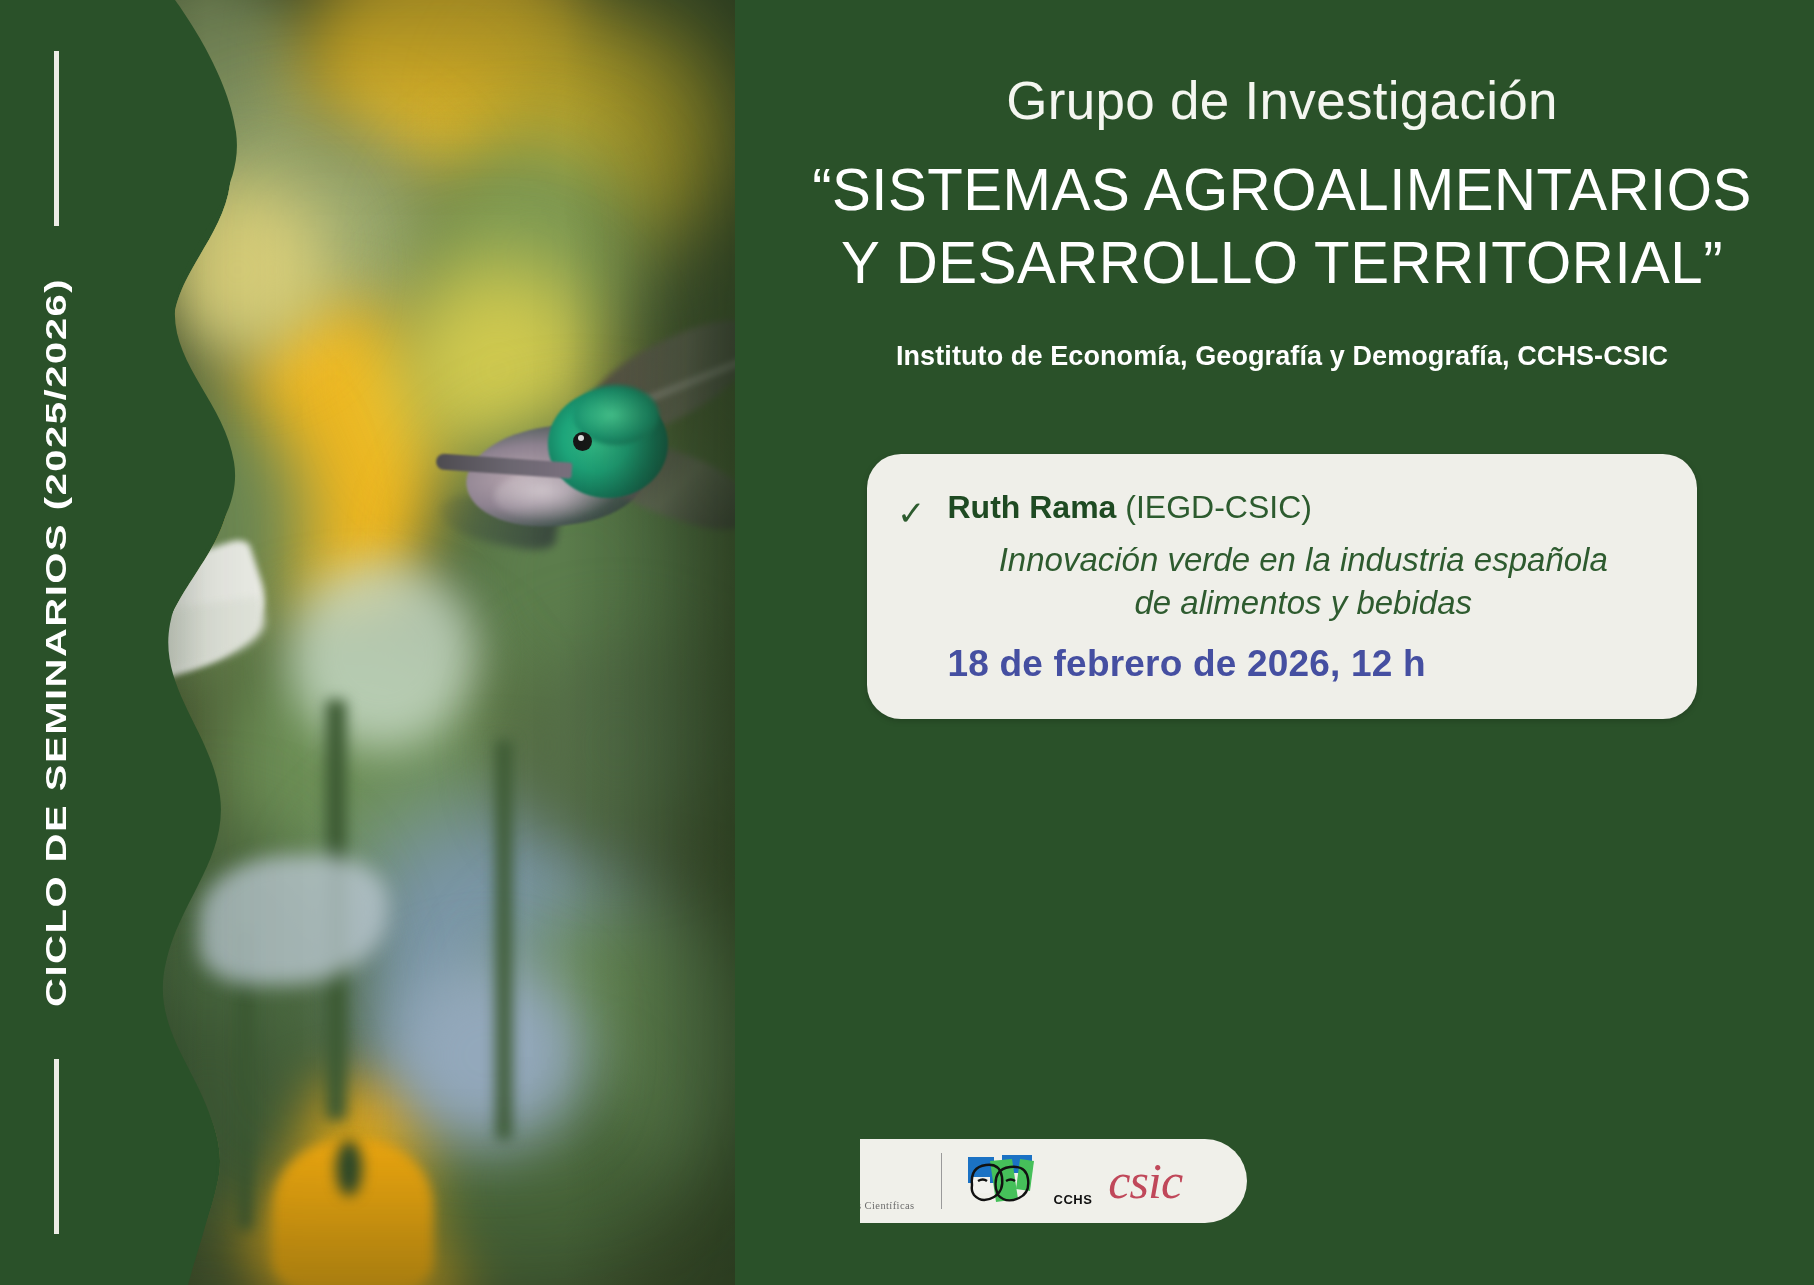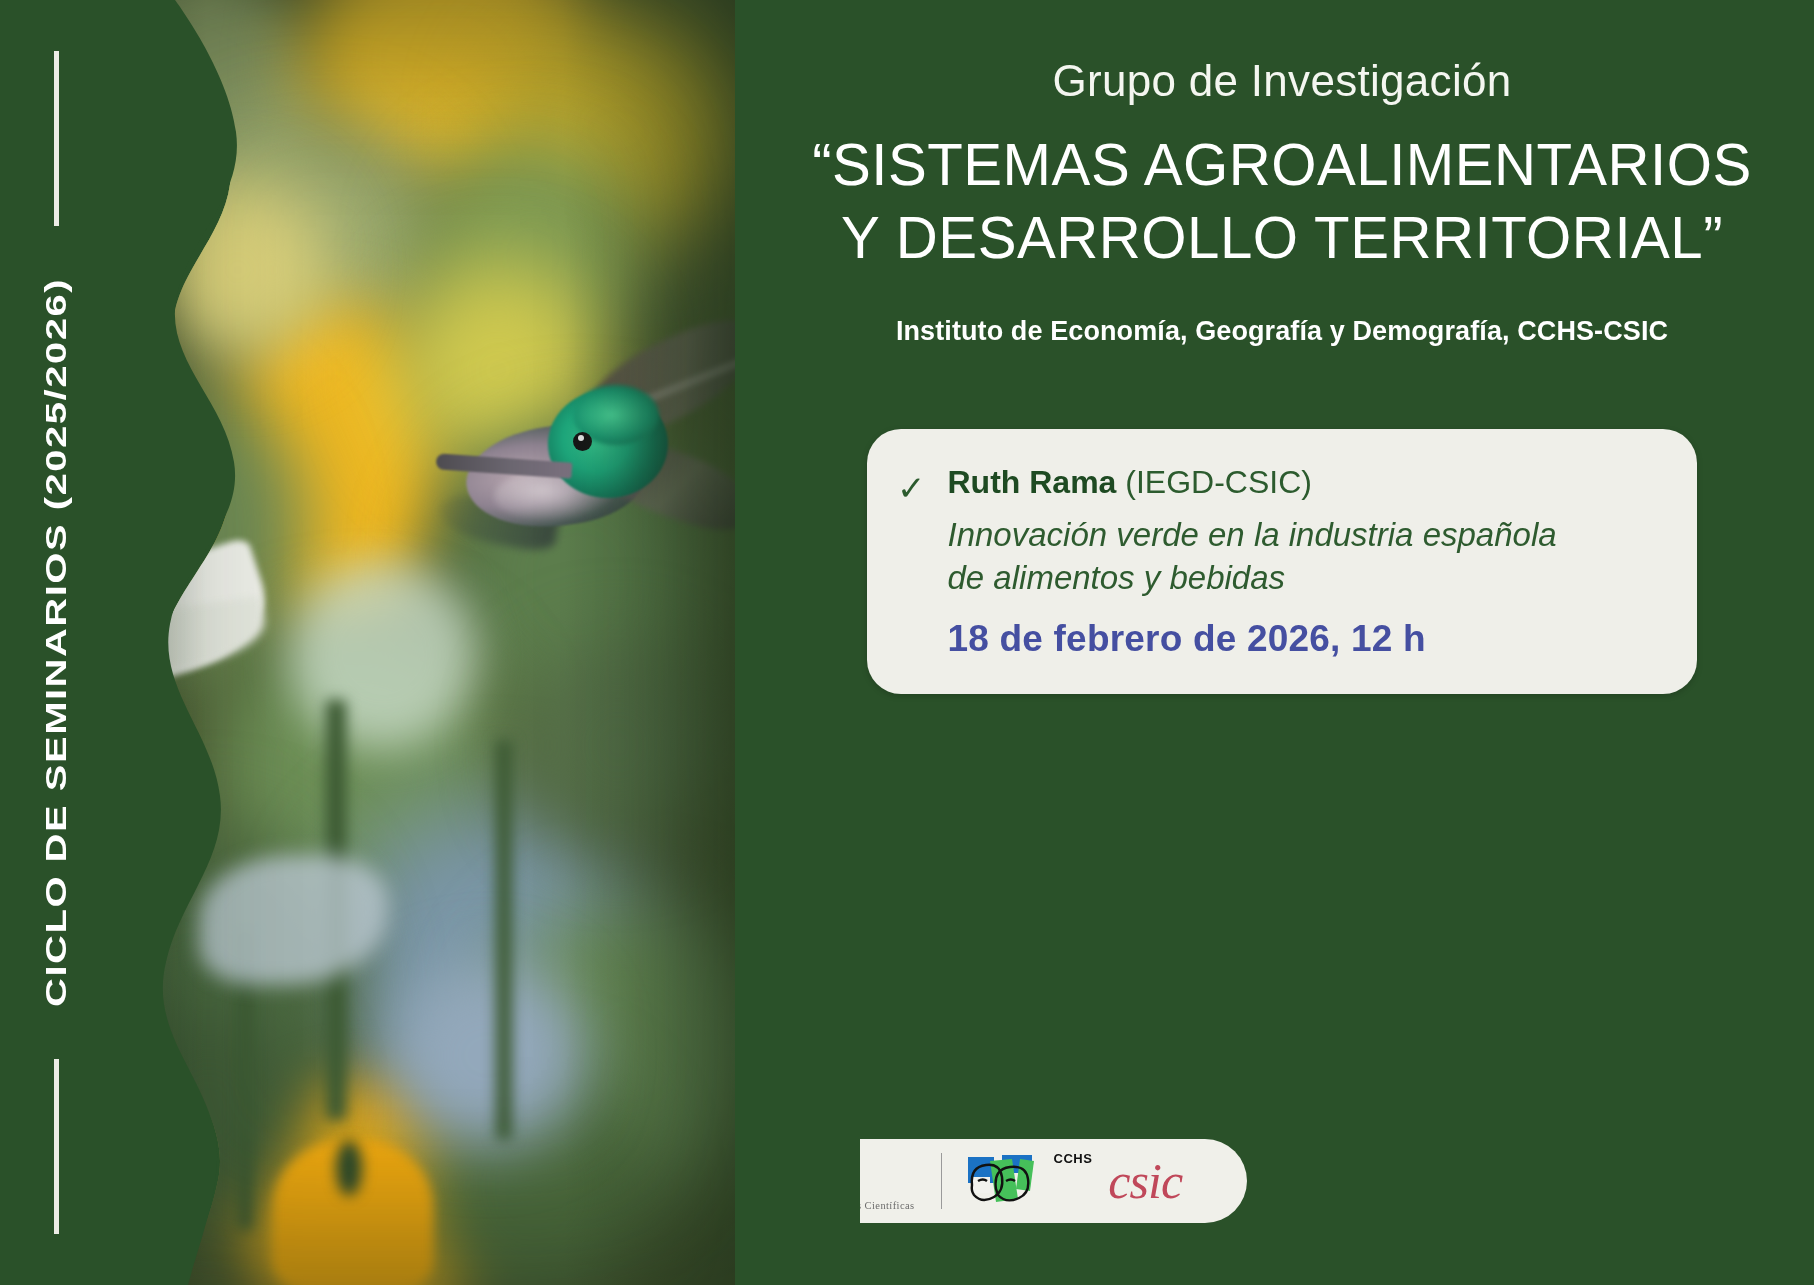--- a/index.html
+++ b/index.html
@@ -203,22 +203,22 @@
   .wave svg{ display:block; width:100%; height:100%; }
 
   
   .content{
     position:absolute; left:760px; top:0; right:0; bottom:0; z-index:5;
     padding: 38px 44px 0 34px;
     text-align:center;
     color:#FFFFFF;
   }
   .kicker{
-    font-size:44px; font-weight:400; letter-spacing:.3px;
-    margin-top:18px; color:#F4F6F0;
+    font-size:53px; font-weight:400; letter-spacing:.3px;
+    margin-top:32px; color:#F4F6F0;
     font-family:"Liberation Sans", sans-serif;
   }
   .title{
     margin-top:22px;
     font-size:60px; font-weight:400; line-height:1.22;
     letter-spacing:.5px; color:#FFFFFF;
     transform: scaleX(0.97);
   }
   .subtitle{
     margin-top:42px;
@@ -244,20 +244,21 @@
   .card-main{ flex:1 1 auto; }
   .speaker{
     font-size:32px; color:#1E4A22; line-height:1.2;
   }
   .speaker .name{ font-weight:700; }
   .speaker .aff{ font-weight:400; color:#2C5B2E; }
   .talk{
     margin-top:12px;
     font-size:33px; font-style:italic; color:#2E5B2F;
     line-height:1.30;
+    text-align:center;
   }
   .date{
     margin-top:18px;
     font-size:37px; font-weight:700; color:#454FA1;
     letter-spacing:.2px;
   }
 
   
   .venue{
     margin-top:112px;
@@ -288,21 +289,21 @@
     font-size:48px; font-weight:700; color:#BE1622; line-height:.95;
     letter-spacing:2px;
   }
   .csic-small{
     font-family:"Liberation Serif", serif;
     font-size:10.5px; color:#6B6B6B; letter-spacing:.4px;
     margin-top:4px; white-space:nowrap;
   }
   .divider{ width:1px; height:56px; background:#9a9a9a; }
   .logo-cchs{
-    display:flex; align-items:flex-start; gap:6px; padding: 0 16px 0 20px;
+    display:flex; align-items:flex-end; gap:6px; padding: 0 16px 0 20px;
   }
   .cchs-mark{ width:86px; height:60px; }
   .cchs-label{
     font-size:13px; font-weight:700; color:#111; letter-spacing:.5px;
     margin-bottom:4px;
   }
   .logo-iegd{
     font-family:"Liberation Serif", serif;
     font-style:italic; font-size:50px; color:#C0485A;
     padding-right:14px; letter-spacing:-1px;

